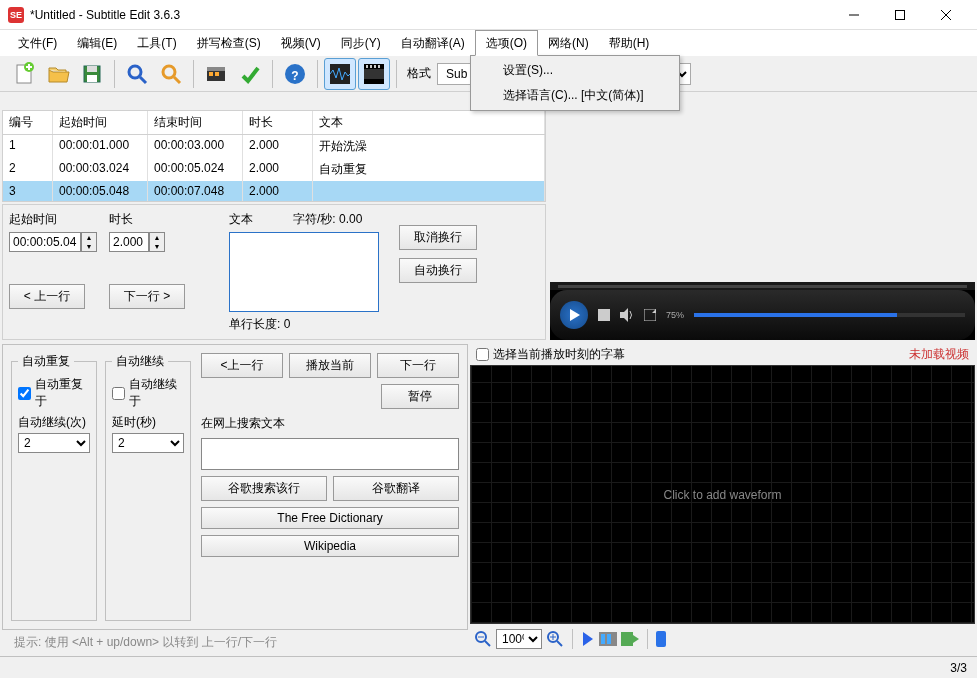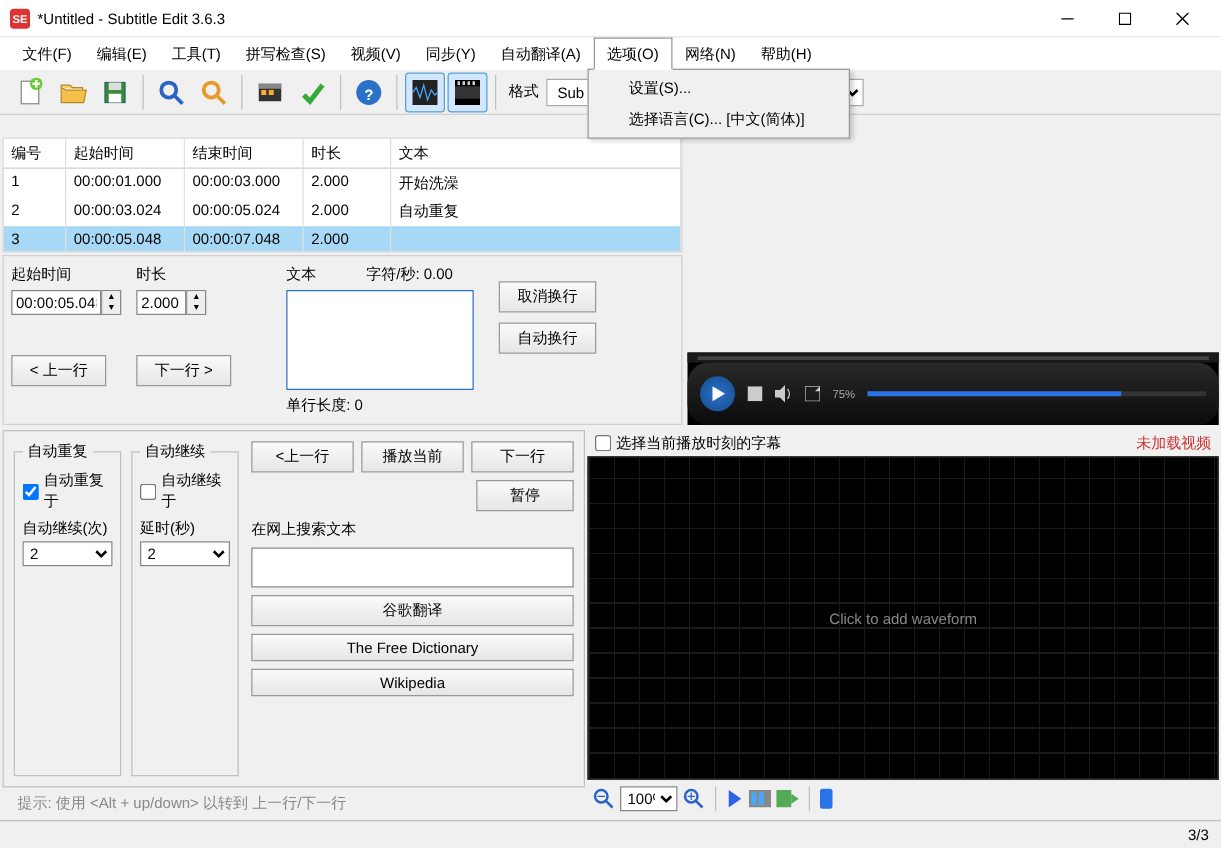--- a/index.html
+++ b/index.html
@@ -334,20 +334,21 @@
           <div class="btn" style="flex:1">&lt;上一行</div>
           <div class="btn" style="flex:1">播放当前</div>
           <div class="btn" style="flex:1">下一行</div>
         </div>
         <div style="display:flex;justify-content:flex-end">
           <div class="btn" style="width:78px">暂停</div>
         </div>
         <span>在网上搜索文本</span>
         <input type="text" style="height: 32px;">
         <div style="display:flex;gap:6px">
+          <div class="btn" style="flex:1">谷歌搜索该行</div>
           <div class="btn" style="flex:1">谷歌翻译</div>
         </div>
         <div class="btn">The Free Dictionary</div>
         <div class="btn">Wikipedia</div>
       </div>
     </div>
     <div class="hint-bar">提示: 使用 &lt;Alt + up/down&gt; 以转到 上一行/下一行</div>
   </div>
 
   <div class="bottom-right">

